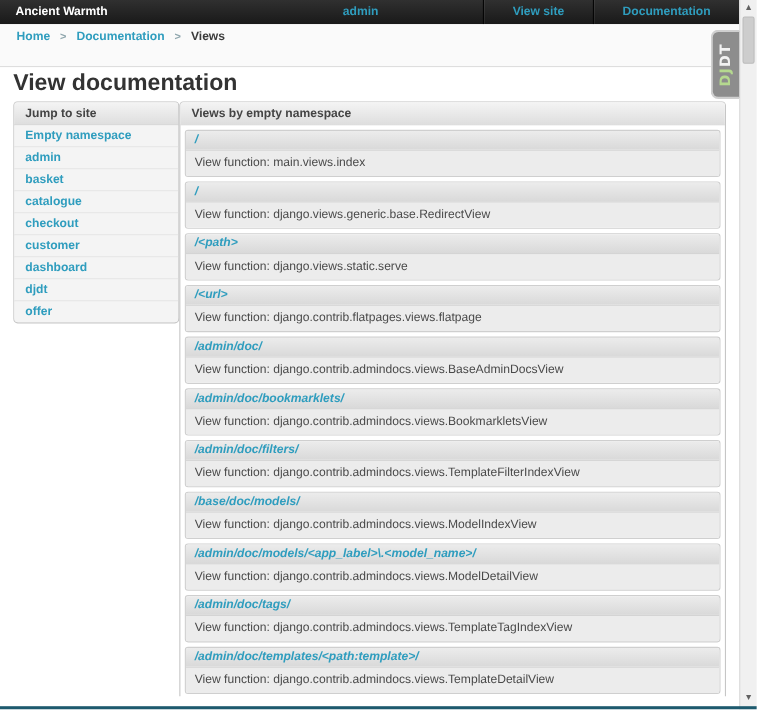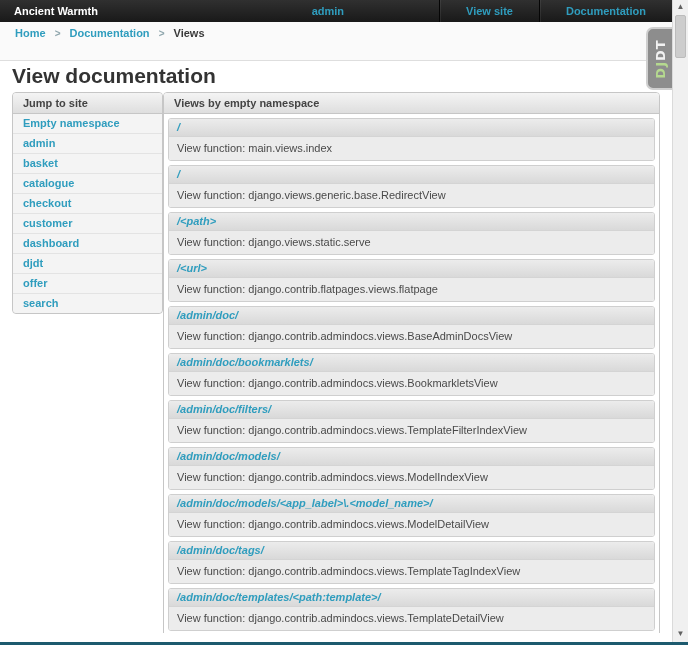--- a/index.html
+++ b/index.html
@@ -178,23 +178,20 @@
   </li>
 
   <li class="side-item">
     <a>djdt</a>
   </li>
 
   <li class="side-item">
     <a>offer</a>
   </li>
 
-  <li class="side-item">
-    <a>search</a>
-  </li>
 </ul>
   </aside>
 
   <section class="panel main-panel">
     <div class="panel-header">Views by empty namespace</div>
     <div class="views-list" id="views-list">
   <div class="module">
     <div class="module-header">
       <a class="url-link">/</a>
     </div>
@@ -238,21 +235,21 @@
 
   <div class="module">
     <div class="module-header">
       <a class="url-link">/admin/doc/filters/</a>
     </div>
     <div class="module-body">View function: django.contrib.admindocs.views.TemplateFilterIndexView</div>
   </div>
 
   <div class="module">
     <div class="module-header">
-      <a class="url-link">/admin/doc/models/</a>
+      <a class="url-link">/base/doc/models/</a>
     </div>
     <div class="module-body">View function: django.contrib.admindocs.views.ModelIndexView</div>
   </div>
 
   <div class="module">
     <div class="module-header">
       <a class="url-link">/admin/doc/models/&lt;app_label&gt;\.&lt;model_name&gt;/</a>
     </div>
     <div class="module-body">View function: django.contrib.admindocs.views.ModelDetailView</div>
   </div>

